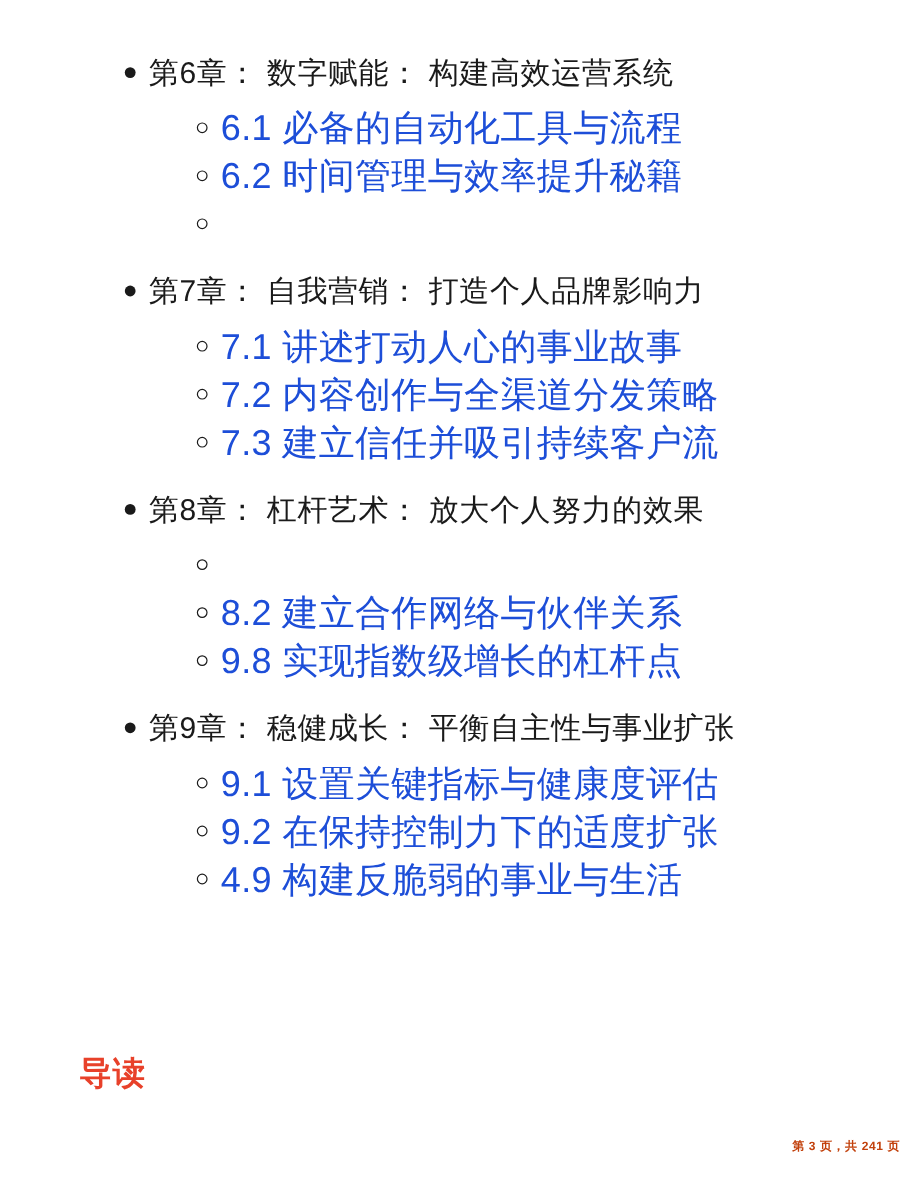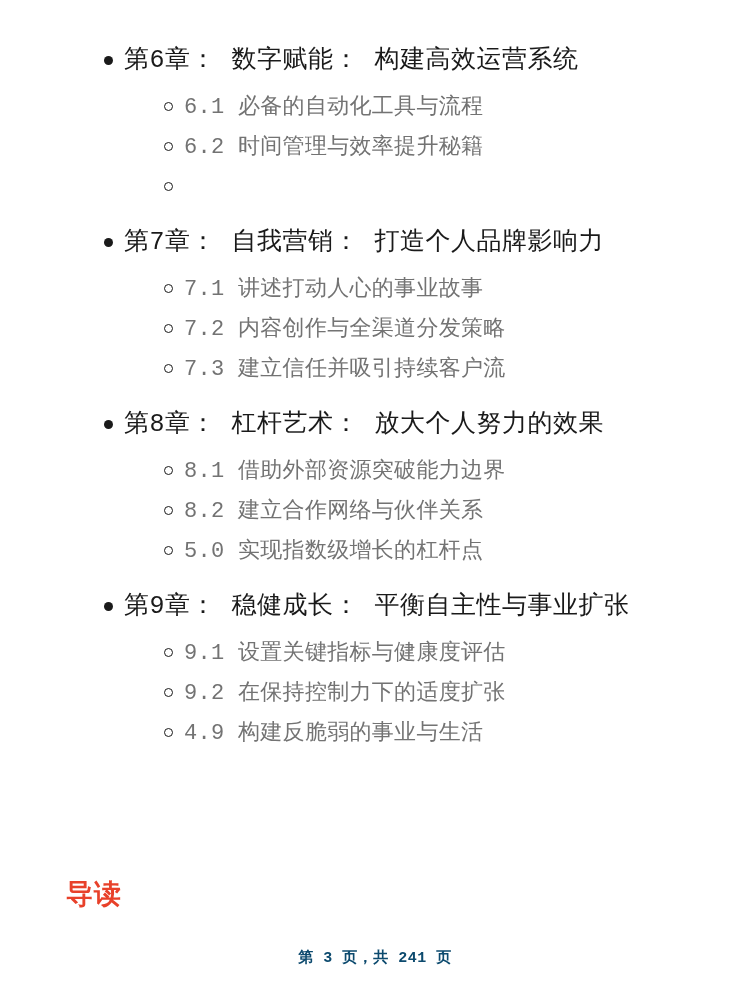--- a/index.html
+++ b/index.html
@@ -13,21 +13,20 @@
     font-family: "Liberation Sans", sans-serif;
     color: #1a1a1a;
     overflow: hidden;
   }
   .page {
     position: relative;
     width: 750px;
     height: 1000px;
     box-sizing: border-box;
     padding: 40px 60px 0 60px;
-    font-family: Liberation Mono, monospace;
   }
   .toc {
     list-style: none;
     margin: 0;
     padding: 0;
   }
   .chapter {
     margin: 0 0 0 0;
   }
   .chapter + .chapter {
@@ -73,44 +72,44 @@
     left: 104px;
     top: 14px;
     width: 9px;
     height: 9px;
     border-radius: 50%;
     border: 1.6px solid #1a1a1a;
     background: transparent;
     box-sizing: border-box;
   }
   .section-title {
-    font-size: 22px;
+    font-size: 30px;
     line-height: 40px;
     letter-spacing: 0.3px;
-    color: #737373;
+    color: #1d4ed8;
     padding-left: 16px;
   }
   .intro-heading {
     position: absolute;
     left: 66px;
     top: 876px;
     font-size: 27px;
     font-weight: bold;
     color: #e8412a;
     letter-spacing: 1px;
   }
   .page-footer {
     position: absolute;
     left: 0;
     right: 0;
     top: 948px;
-    text-align: center;
-    font-size: 15px;
+    text-align: right;
+    font-size: 10px;
     font-weight: bold;
-    color: #0c4a6e;
+    color: #c2410c;
     letter-spacing: 0.5px;
   }
 </style>
 </head>
 <body>
 
 <div class="page">
 
   <ul class="toc">
 
@@ -156,29 +155,28 @@
     </li>
 
     <li class="chapter">
       <div class="chapter-line">
         <span class="bullet-disc"></span>
         <span class="chapter-title">第8章： 杠杆艺术： 放大个人努力的效果</span>
       </div>
       <ul class="sections">
         <li class="section-line">
           <span class="bullet-circle"></span>
-          <span class="section-title">8.1 借助外部资源突破能力边界</span>
         </li>
         <li class="section-line">
           <span class="bullet-circle"></span>
           <span class="section-title">8.2 建立合作网络与伙伴关系</span>
         </li>
         <li class="section-line">
           <span class="bullet-circle"></span>
-          <span class="section-title">5.0 实现指数级增长的杠杆点</span>
+          <span class="section-title">9.8 实现指数级增长的杠杆点</span>
         </li>
       </ul>
     </li>
 
     <li class="chapter">
       <div class="chapter-line">
         <span class="bullet-disc"></span>
         <span class="chapter-title">第9章： 稳健成长： 平衡自主性与事业扩张</span>
       </div>
       <ul class="sections">

